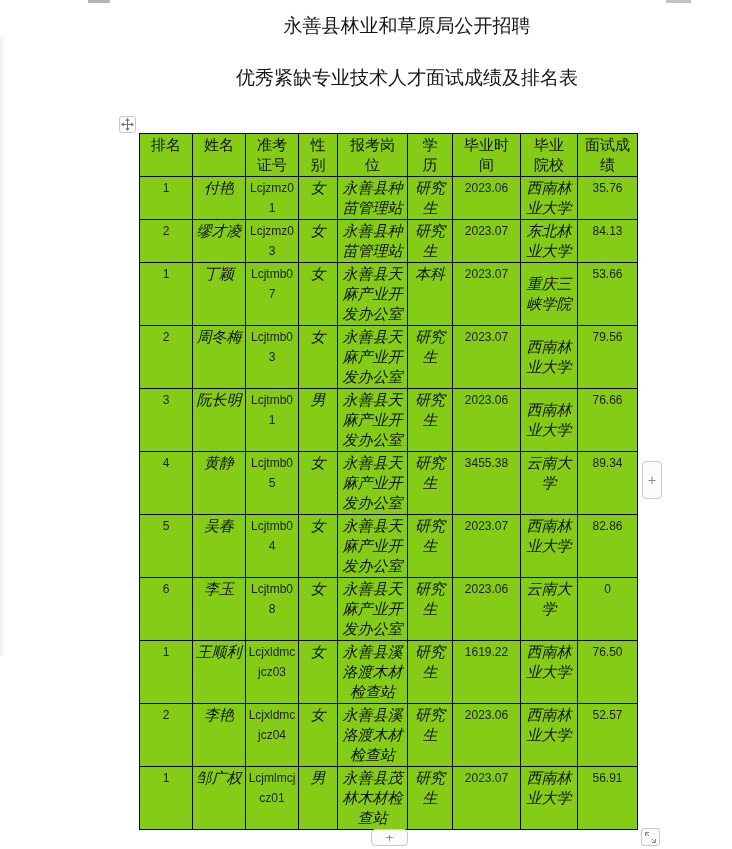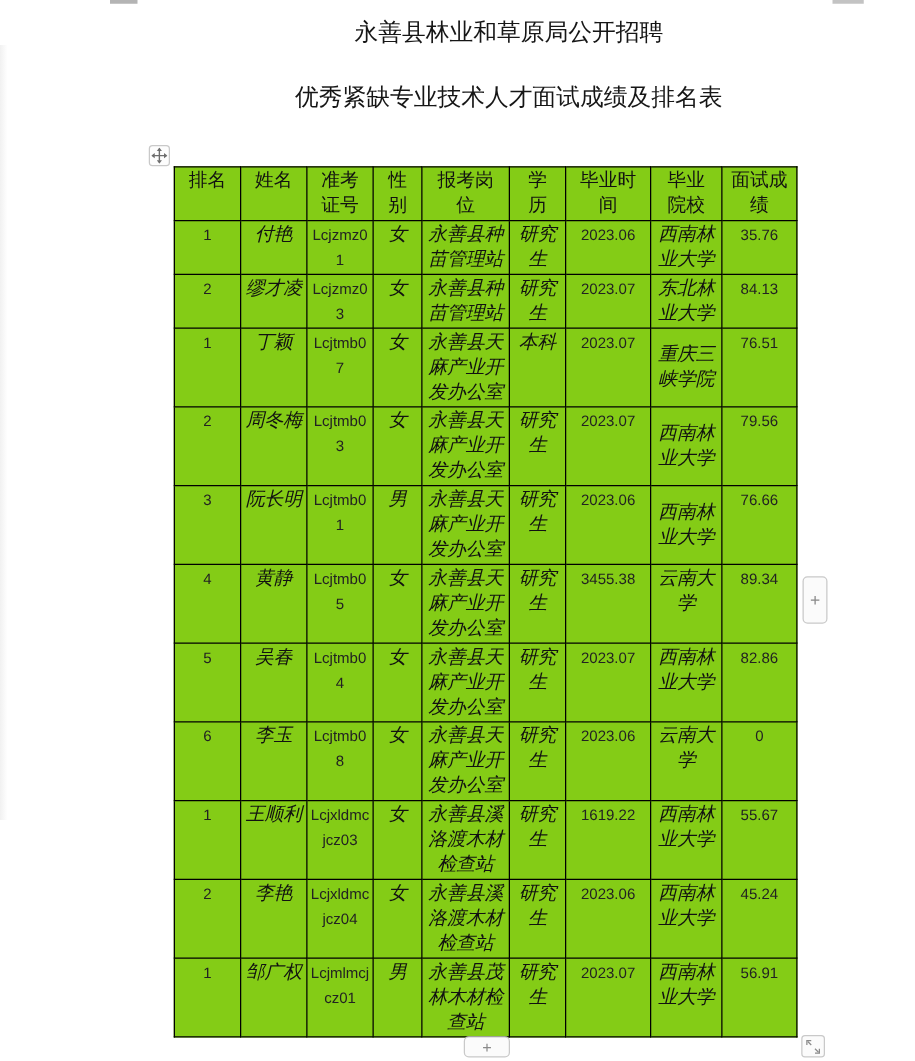--- a/index.html
+++ b/index.html
@@ -139,21 +139,21 @@
         </tr>
         <tr>
           <td class="num">1</td>
           <td class="cjk">丁颖</td>
           <td class="num brk">Lcjtmb07</td>
           <td class="cjk">女</td>
           <td class="cjk">永善县天麻产业开发办公室</td>
           <td class="cjk">本科</td>
           <td class="num">2023.07</td>
           <td class="cjk vmid">重庆三峡学院</td>
-          <td class="num">76.51</td>
+          <td class="num">53.66</td>
         </tr>
         <tr>
           <td class="num">2</td>
           <td class="cjk">周冬梅</td>
           <td class="num brk">Lcjtmb03</td>
           <td class="cjk">女</td>
           <td class="cjk">永善县天麻产业开发办公室</td>
           <td class="cjk">研究生</td>
           <td class="num">2023.07</td>
           <td class="cjk vmid">西南林业大学</td>
@@ -205,32 +205,32 @@
         </tr>
         <tr>
           <td class="num">1</td>
           <td class="cjk">王顺利</td>
           <td class="num brk">Lcjxldmcjcz03</td>
           <td class="cjk">女</td>
           <td class="cjk">永善县溪洛渡木材检查站</td>
           <td class="cjk">研究生</td>
           <td class="num">1619.22</td>
           <td class="cjk">西南林业大学</td>
-          <td class="num">55.67</td>
+          <td class="num">76.50</td>
         </tr>
         <tr>
           <td class="num">2</td>
           <td class="cjk">李艳</td>
           <td class="num brk">Lcjxldmcjcz04</td>
           <td class="cjk">女</td>
           <td class="cjk">永善县溪洛渡木材检查站</td>
           <td class="cjk">研究生</td>
           <td class="num">2023.06</td>
           <td class="cjk">西南林业大学</td>
-          <td class="num">45.24</td>
+          <td class="num">52.57</td>
         </tr>
         <tr>
           <td class="num">1</td>
           <td class="cjk">邹广权</td>
           <td class="num brk">Lcjmlmcjcz01</td>
           <td class="cjk">男</td>
           <td class="cjk">永善县茂林木材检查站</td>
           <td class="cjk">研究生</td>
           <td class="num">2023.07</td>
           <td class="cjk">西南林业大学</td>

